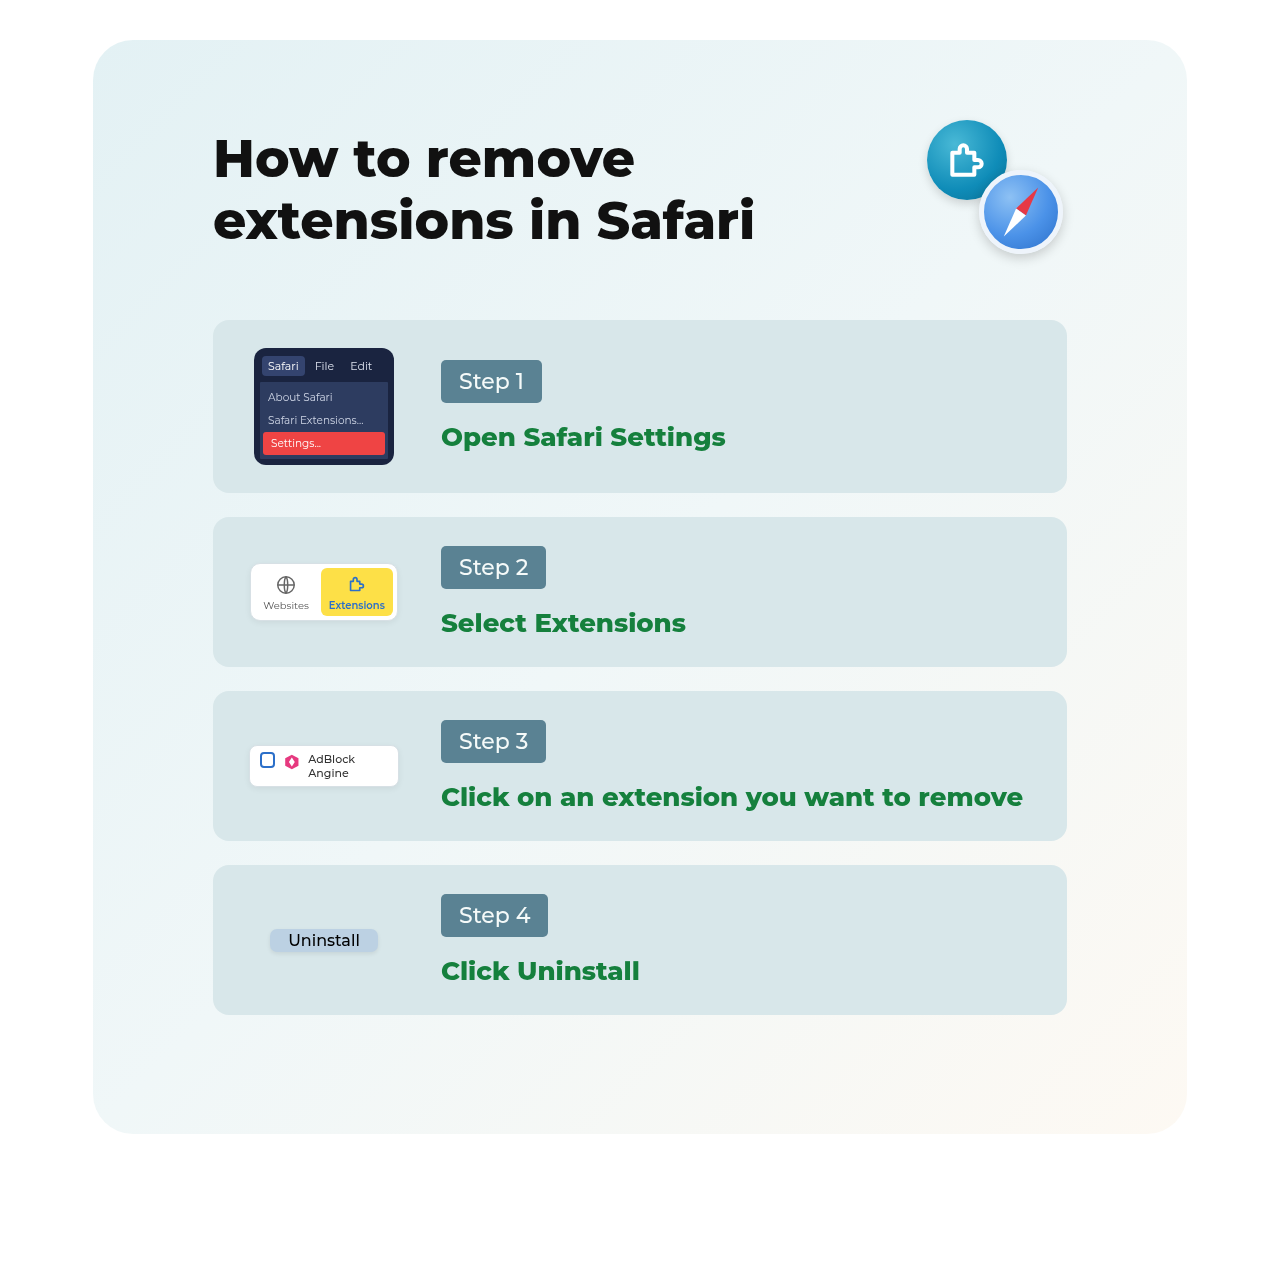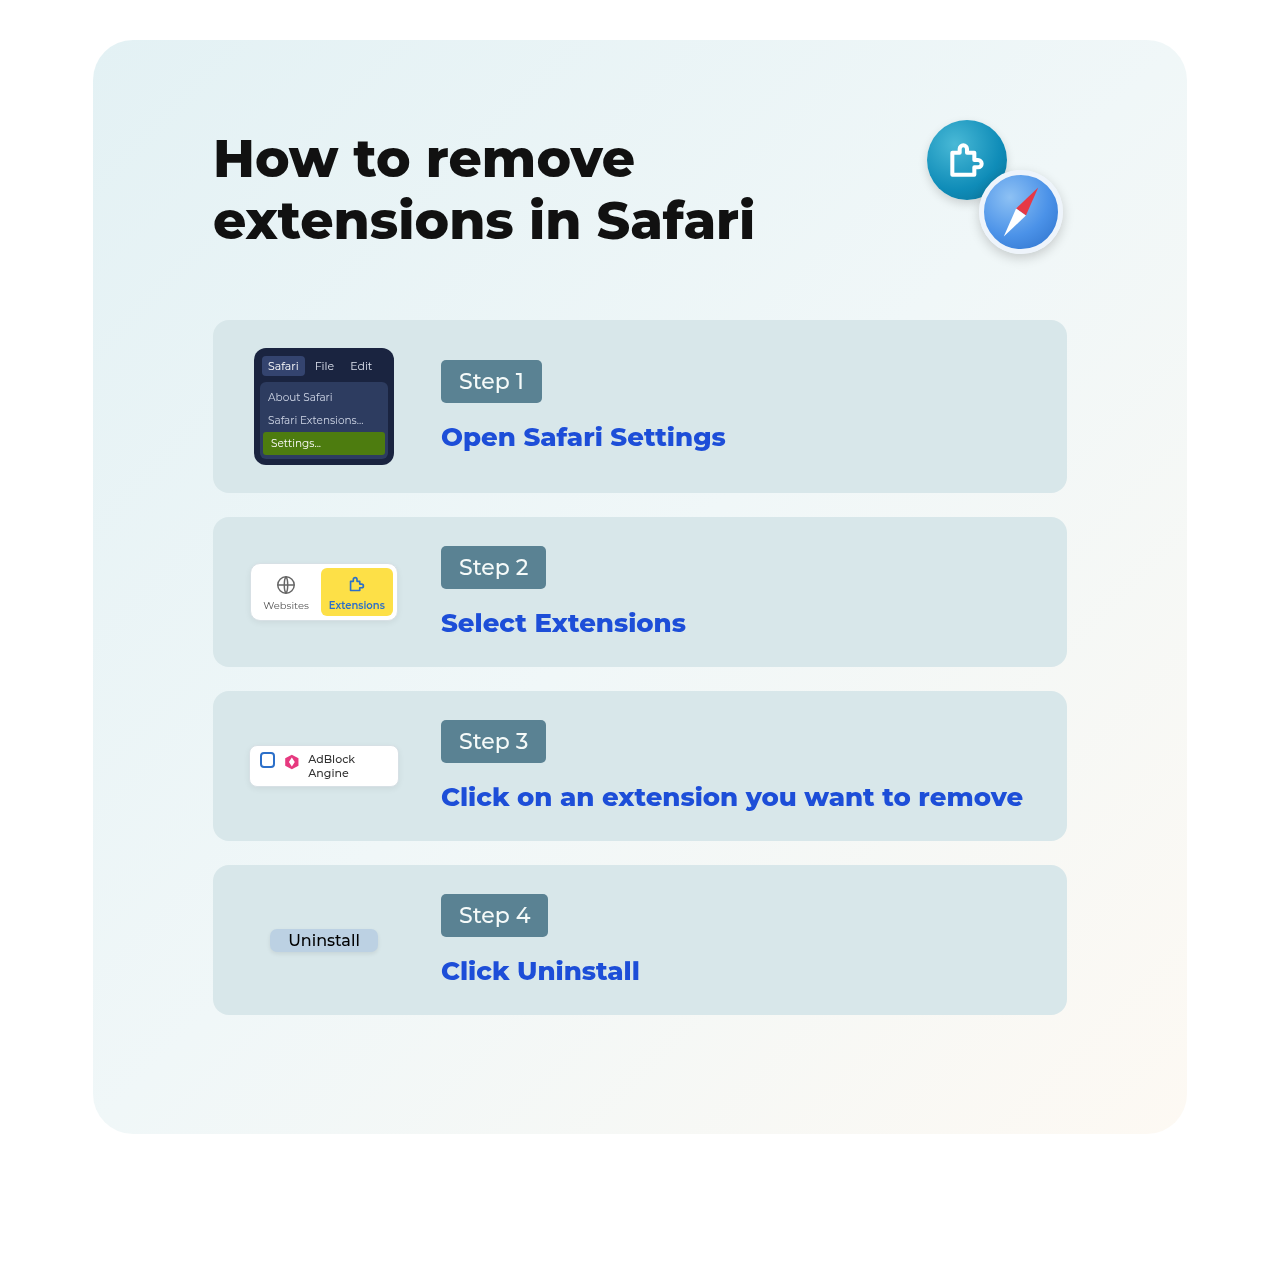--- a/index.html
+++ b/index.html
@@ -108,37 +108,37 @@
   color: #f5faf9;
   font-size: 22px;
   font-weight: 500;
   padding: 8px 18px;
   border-radius: 5px;
   margin-bottom: 18px;
 }
 .step-title {
   font-size: 26px;
   font-weight: 800;
-  color: #1d4ed8;
+  color: #15803d;
 }
 
 
 .menu-illus {
   background: #1a2440;
   border-radius: 12px;
   padding: 6px;
   width: 140px;
   font-size: 11px;
 }
 .menu-bar { display: flex; gap: 4px; padding: 2px 2px 6px 2px; }
 .menu-bar-item { color: #dbe0ec; padding: 3px 6px; border-radius: 4px; }
 .menu-bar-item.active { background: #34446f; color:#fff; }
-.menu-dropdown { background: #2d3c60; border-radius: 6px; padding: 4px 0; }
+.menu-dropdown { background: #2d3c60; border-radius: 1px; padding: 4px 0; }
 .menu-dd-item { color: #cfd6e6; padding: 5px 8px; font-size: 10.5px; white-space: nowrap; overflow: hidden; }
-.menu-dd-item.hl { background: #4d7c0f; color: #fff; border-radius: 3px; margin: 0 3px; }
+.menu-dd-item.hl { background: #ef4444; color: #fff; border-radius: 3px; margin: 0 3px; }
 
 
 .tabs-illus {
   background: #fff;
   border: 1px solid #d7e0e5;
   border-radius: 10px;
   display: flex;
   padding: 4px;
   gap: 4px;
   box-shadow: 0 2px 6px rgba(0,0,0,0.06);

